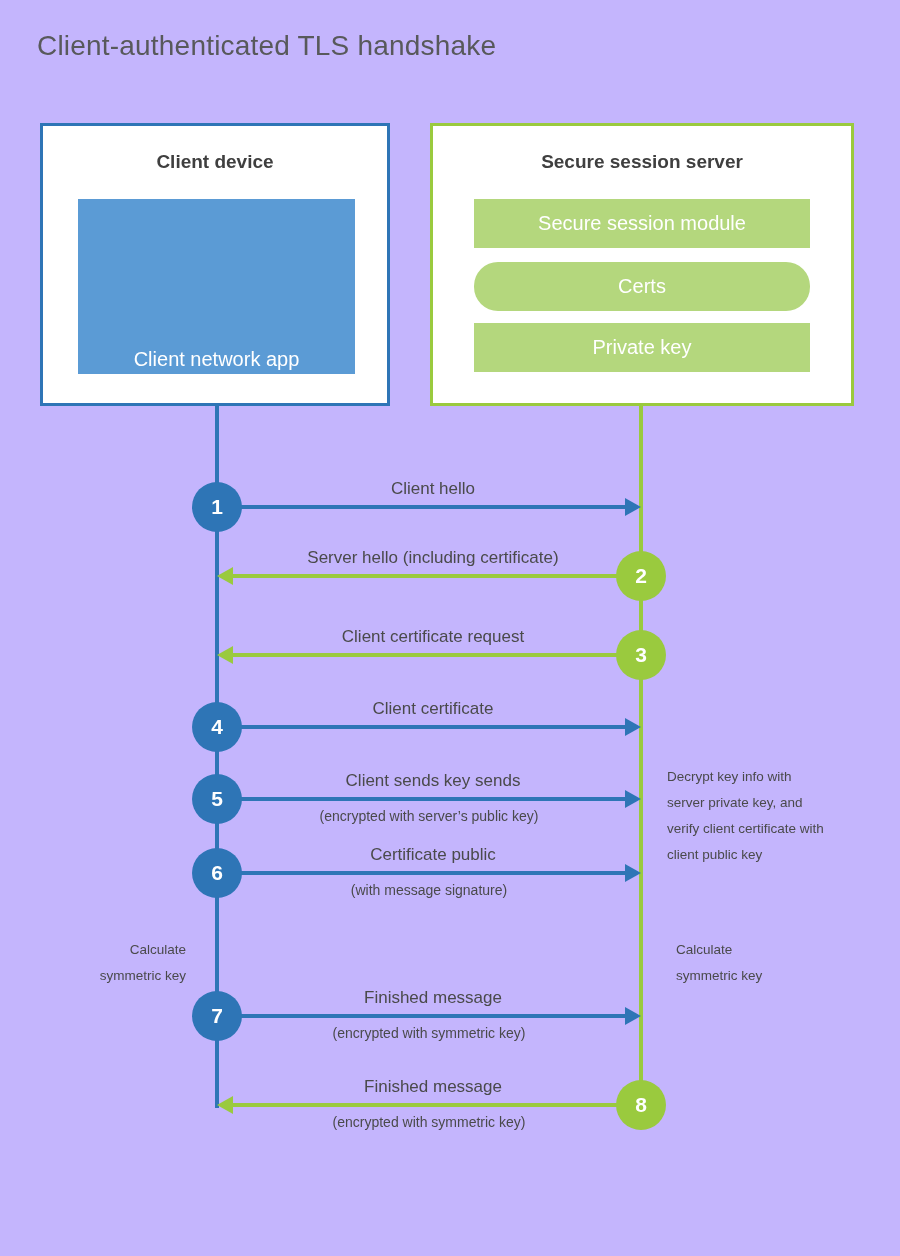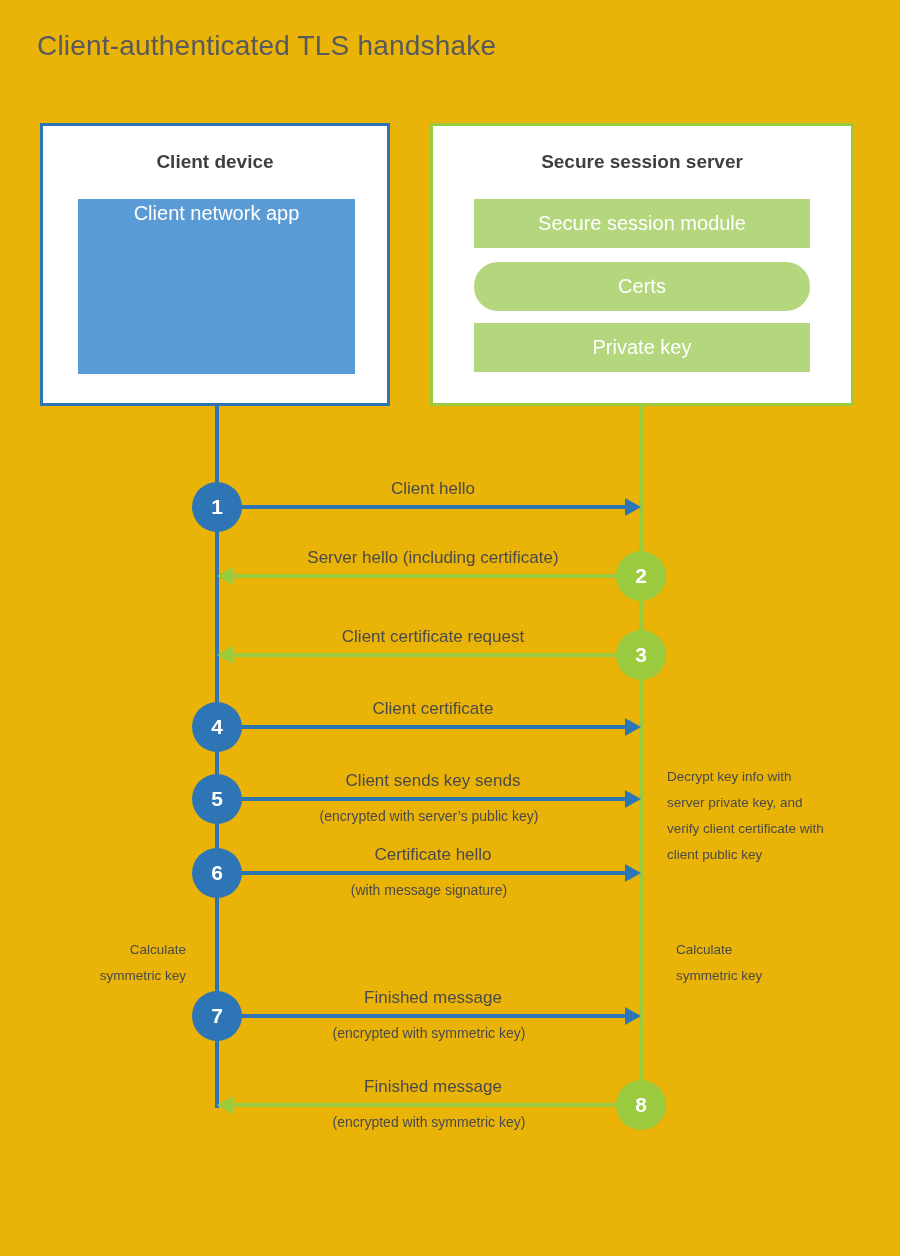--- a/index.html
+++ b/index.html
@@ -6,39 +6,39 @@
     --blue:#2e75b6;
     --light-blue:#5b9bd5;
     --green:#9aca3e;
     --light-green:#b4d77d;
     --text-dark:#3f3f3f;
     --text-label:#4a4a4b;
     --title-gray:#58595b;
   }
   *{margin:0;padding:0;box-sizing:border-box;}
   body{background:#ffffff;font-family:"Liberation Sans","DejaVu Sans",sans-serif;}
-  #canvas{position:relative;width:900px;height:1256px;background:#eab308;overflow:hidden;padding-left:40px;}
+  #canvas{position:relative;width:900px;height:1256px;background:#c4b5fd;overflow:hidden;padding-left:40px;}
 
   .page-title{
     position:absolute;left:37px;top:30px;
     font-size:28px;font-weight:300;color:var(--title-gray);
     letter-spacing:.2px;
   }
 
   .actor-box{position:absolute;top:123px;height:283px;background:#fff;}
   .client-box{left:40px;width:350px;border:3px solid var(--blue);}
   .server-box{left:430px;width:424px;border:3px solid var(--green);}
   .actor-title{
     text-align:center;margin-top:25px;
     font-size:19px;font-weight:bold;color:var(--text-dark);
   }
   .client-app{
     position:absolute;left:35px;top:73px;width:277px;height:175px;
     background:var(--light-blue);
-    display:flex;align-items:flex-start;justify-content:center;
+    display:flex;align-items:flex-end;justify-content:center;
   }
   .client-app-label{
     width:220px;text-align:center;color:#ffffff;font-size:20px;line-height:1.45;
   }
   .server-module{
     position:absolute;left:41px;width:336px;height:49px;
     background:var(--light-green);
     display:flex;align-items:center;justify-content:center;
     color:#ffffff;font-size:20px;
   }
@@ -118,21 +118,21 @@
       <div class="step-circle" style="background: rgb(46, 117, 182); left: 192px; top: 702px;">4</div>
       <div class="step-label" style="top: 699px;">Client certificate</div>
       <div class="arrow-line" style="top: 797px; background: rgb(46, 117, 182); left: 217px; width: 408px;"></div>
       <div class="arrow-head right" style="top: 790px; left: 625px; border-left-color: rgb(46, 117, 182);"></div>
       <div class="step-circle" style="background: rgb(46, 117, 182); left: 192px; top: 774px;">5</div>
       <div class="step-label" style="top: 771px;">Client sends key sends</div>
       <div class="step-sublabel" style="top: 808px;">(encrypted with server’s public key)</div>
       <div class="arrow-line" style="top: 871px; background: rgb(46, 117, 182); left: 217px; width: 408px;"></div>
       <div class="arrow-head right" style="top: 864px; left: 625px; border-left-color: rgb(46, 117, 182);"></div>
       <div class="step-circle" style="background: rgb(46, 117, 182); left: 192px; top: 848px;">6</div>
-      <div class="step-label" style="top: 845px;">Certificate hello</div>
+      <div class="step-label" style="top: 845px;">Certificate public</div>
       <div class="step-sublabel" style="top: 882px;">(with message signature)</div>
       <div class="arrow-line" style="top: 1014px; background: rgb(46, 117, 182); left: 217px; width: 408px;"></div>
       <div class="arrow-head right" style="top: 1007px; left: 625px; border-left-color: rgb(46, 117, 182);"></div>
       <div class="step-circle" style="background: rgb(46, 117, 182); left: 192px; top: 991px;">7</div>
       <div class="step-label" style="top: 988px;">Finished message</div>
       <div class="step-sublabel" style="top: 1025px;">(encrypted with symmetric key)</div>
       <div class="arrow-line" style="top: 1103px; background: rgb(154, 202, 62); left: 233px; width: 408px;"></div>
       <div class="arrow-head left" style="top: 1096px; left: 217px; border-right-color: rgb(154, 202, 62);"></div>
       <div class="step-circle" style="background: rgb(154, 202, 62); left: 616px; top: 1080px;">8</div>
       <div class="step-label" style="top: 1077px;">Finished message</div>

